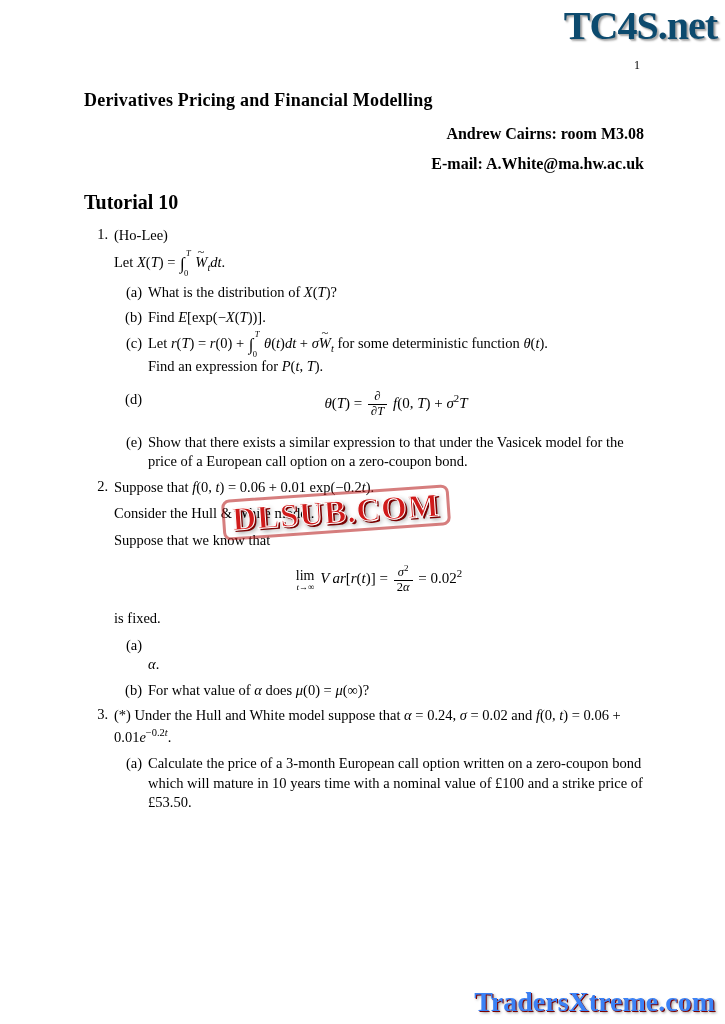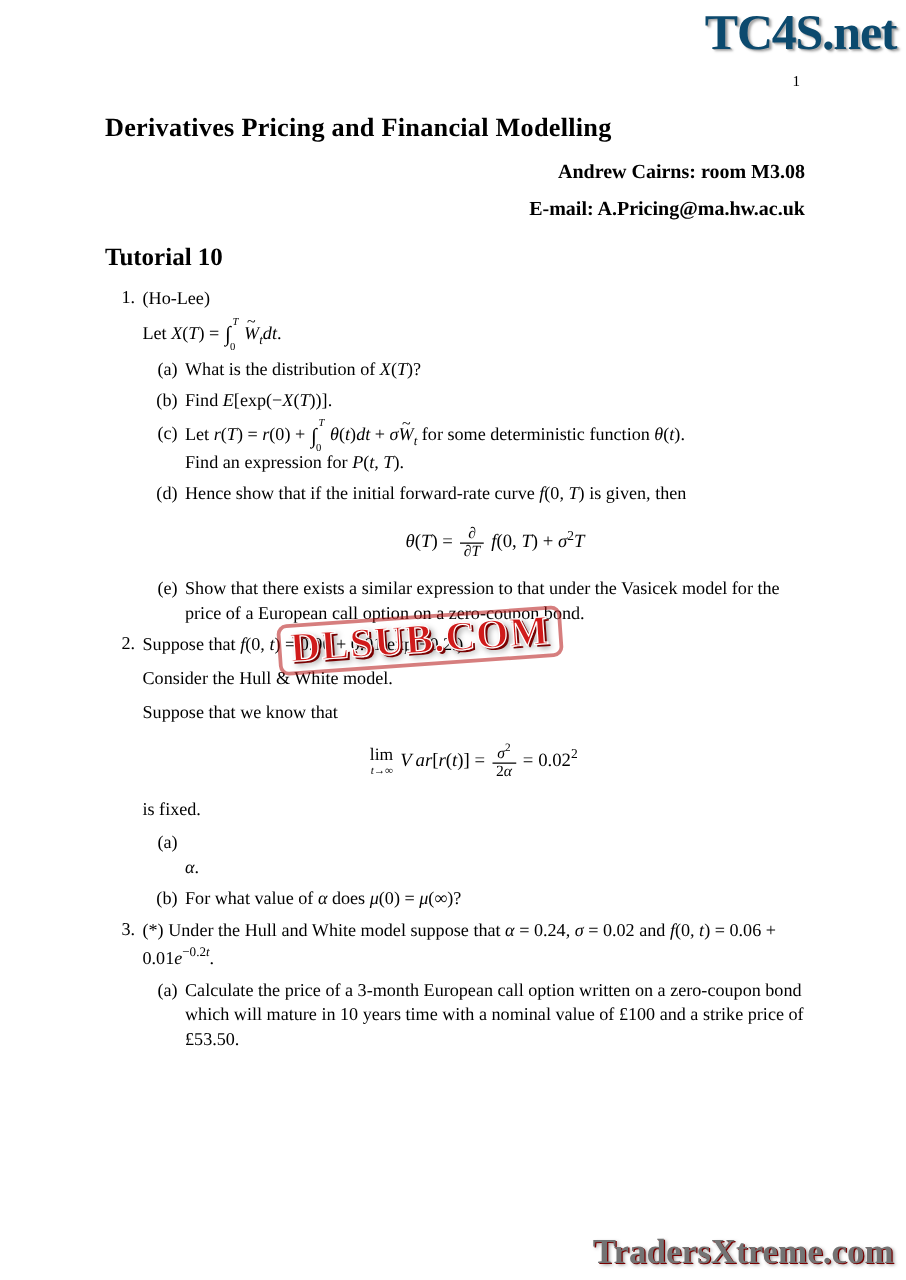--- a/index.html
+++ b/index.html
@@ -28,21 +28,21 @@
     color: #0c4a6e;
     text-shadow: 1px 1px 0 #aaaaaa, 2px 2px 2px rgba(0,0,0,0.35);
   }
   .wm-bottom {
     position: absolute;
     bottom: 6px;
     right: 10px;
     font-family: "Liberation Serif", serif;
     font-weight: bold;
     font-size: 28px;
-    color: #737373;
+    color: #3b82f6;
     text-shadow: 1px 1px 0 #7a0000, 2px 2px 3px rgba(0,0,0,0.4);
   }
   .wm-center {
     position: absolute;
     top: 492px;
     left: 222px;
     transform: rotate(-4deg);
     font-family: "Liberation Serif", serif;
     font-weight: bold;
     font-size: 33px;
@@ -73,21 +73,21 @@
     font-size: 12px;
   }
   .content {
     position: absolute;
     top: 90px;
     left: 84px;
     width: 560px;
   }
 
   h1.doc-title {
-    font-size: 21px;
+    font-size: 18px;
     font-weight: bold;
     margin: 0 0 14px 0;
     letter-spacing: 0.2px;
   }
   .author, .email {
     font-size: 16px;
     font-weight: bold;
     margin: 0 0 12px 0;
     text-align: right;
   }
@@ -204,21 +204,21 @@
 <body>
 
 <div class="wm-top">TC4S.net</div>
 
 <div class="page-number">1</div>
 
 <div class="content">
 
   <h1 class="doc-title">Derivatives Pricing and Financial Modelling</h1>
   <p class="author">Andrew Cairns: room M3.08</p>
-  <p class="email">E-mail: A.Pricing@ma.hw.ac.uk</p>
+  <p class="email">E-mail: A.White@ma.hw.ac.uk</p>
   <h2 class="tutorial">Tutorial 10</h2>
 
   <ol class="main">
 
     <li>
       <span class="num">1.</span>
       <div class="para">(Ho-Lee)</div>
       <div class="para">
         Let <i class="m">X</i>(<i class="m">T</i>) =
         <span class="intg">
@@ -239,21 +239,20 @@
         <li>
           <span class="num">(c)</span>
           <span>Let <i class="m">r</i>(<i class="m">T</i>) = <i class="m">r</i>(0) +
             <span class="intg"><span class="lim-top">T</span>∫<span class="lim-bot">0</span></span>
             <i class="m">θ</i>(<i class="m">t</i>)<i class="m">dt</i> + <i class="m">σ</i><span class="tilde-w">W</span><sub class="sm"><i class="m">t</i></sub>
             for some deterministic function <i class="m">θ</i>(<i class="m">t</i>).</span><br>
           <span>Find an expression for <i class="m">P</i>(<i class="m">t</i>, <i class="m">T</i>).</span>
         </li>
         <li>
           <span class="num">(d)</span>
-          <span>Hence show that if the initial forward-rate curve <i class="m">f</i>(0, <i class="m">T</i>) is given, then</span>
           <div class="display">
             <i class="m">θ</i>(<i class="m">T</i>) =
             <span class="frac"><span class="top">∂</span><span class="bot">∂<i class="m">T</i></span></span>
             <i class="m">f</i>(0, <i class="m">T</i>) + <i class="m">σ</i><sup class="sm">2</sup><i class="m">T</i>
           </div>
         </li>
         <li>
           <span class="num">(e)</span>
           <span>Show that there exists a similar expression to that under the Vasicek model</span>
           <span>for the price of a European call option on a zero-coupon bond.</span>

